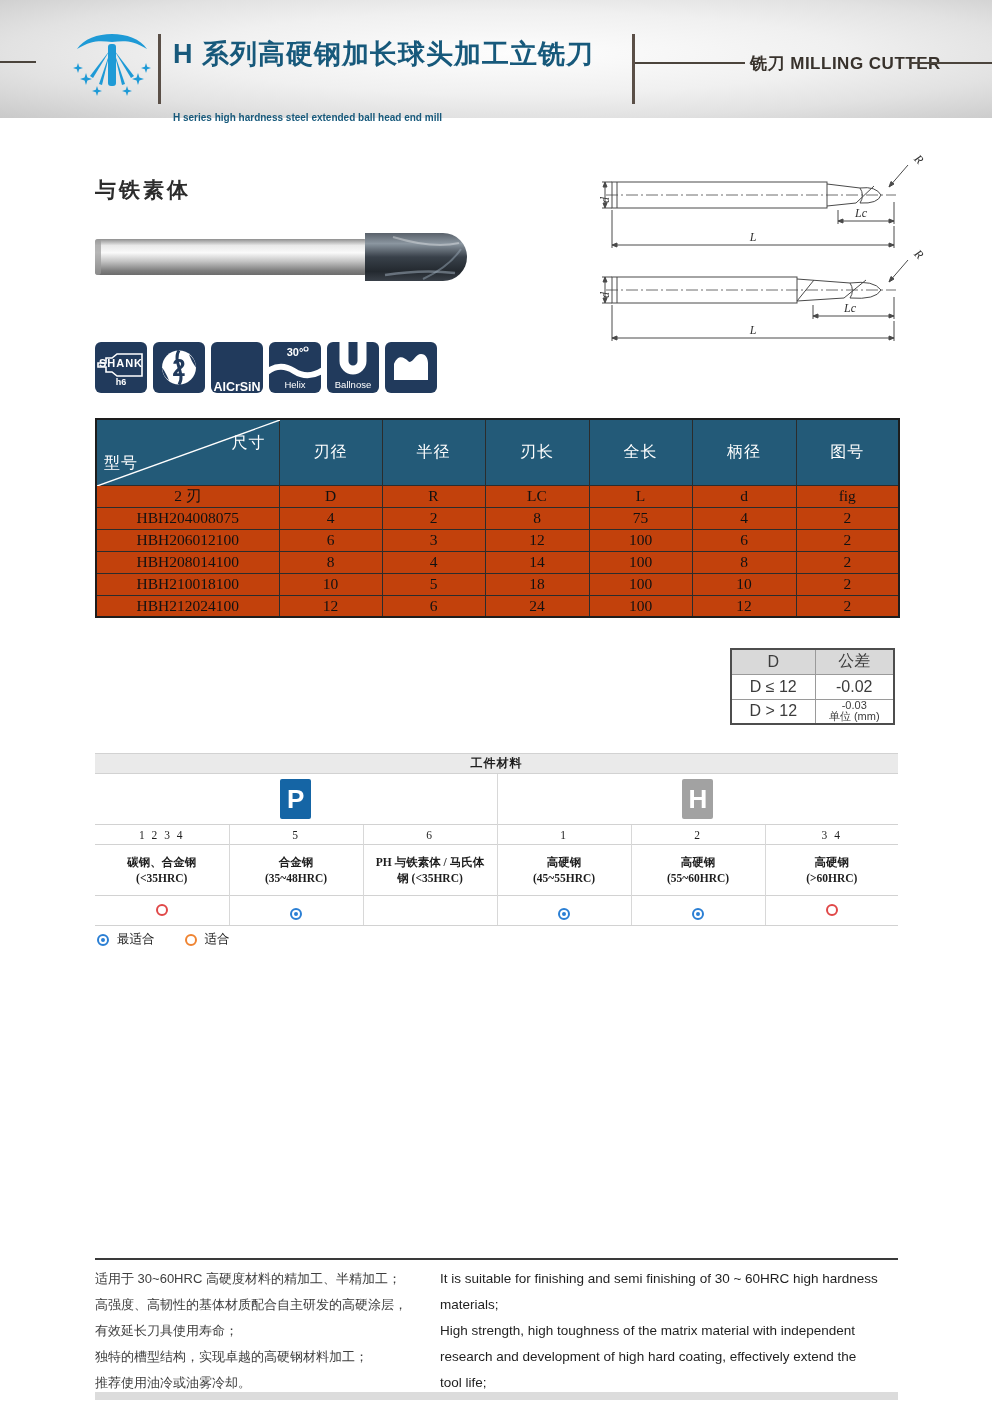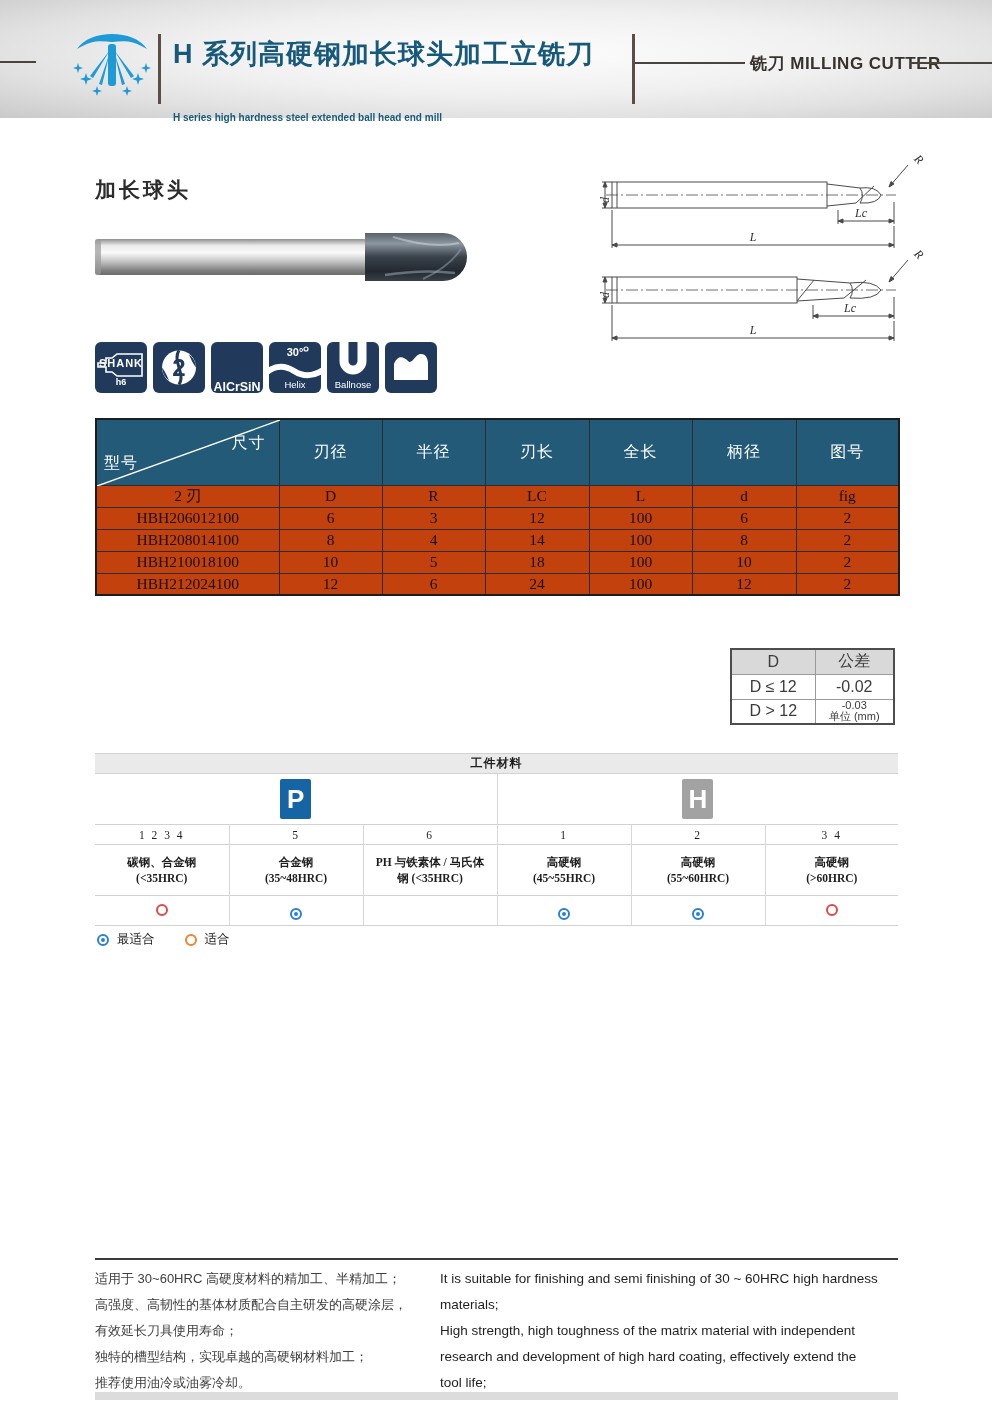--- a/index.html
+++ b/index.html
@@ -129,21 +129,21 @@
     <div class="vbar vbar1"></div>
     <div class="title-cn">H 系列高硬钢加长球头加工立铣刀</div>
     <div class="title-en">H series high hardness steel extended ball head end mill</div>
     <div class="vbar vbar2"></div>
 
     <div class="hdr-rline hdr-rline1"></div>
     <div class="hdr-rlabel">铣刀 MILLING CUTTER</div>
     <div class="hdr-rline hdr-rline2"></div>
   </div>
 
-  <div class="section-title">加长球头</div>
+  <div class="section-title">与铁素体</div>
 
   <svg class="photo" width="395" height="56" viewBox="0 0 395 56">
     <defs>
       <linearGradient id="steel" x1="0" y1="0" x2="0" y2="1">
         <stop offset="0" stop-color="#8f8f8f"></stop>
           <stop offset="0.18" stop-color="#e9e9e9"></stop>
         <stop offset="0.38" stop-color="#fafafa"></stop>
           <stop offset="0.62" stop-color="#c4c4c4"></stop>
         <stop offset="0.88" stop-color="#7e7e7e"></stop>
           <stop offset="1" stop-color="#6c6c6c"></stop>
@@ -290,20 +290,29 @@
       <tr>
         <td>2 刃</td>
         <td>D</td>
         <td>R</td>
         <td>LC</td>
         <td>L</td>
         <td>d</td>
         <td>fig</td>
       </tr>
       <tr>
+        <td>HBH204008075</td>
+        <td>4</td>
+        <td>2</td>
+        <td>8</td>
+        <td>75</td>
+        <td>4</td>
+        <td>2</td>
+      </tr>
+      <tr>
         <td>HBH206012100</td>
         <td>6</td>
         <td>3</td>
         <td>12</td>
         <td>100</td>
         <td>6</td>
         <td>2</td>
       </tr>
       <tr>
         <td>HBH208014100</td>

